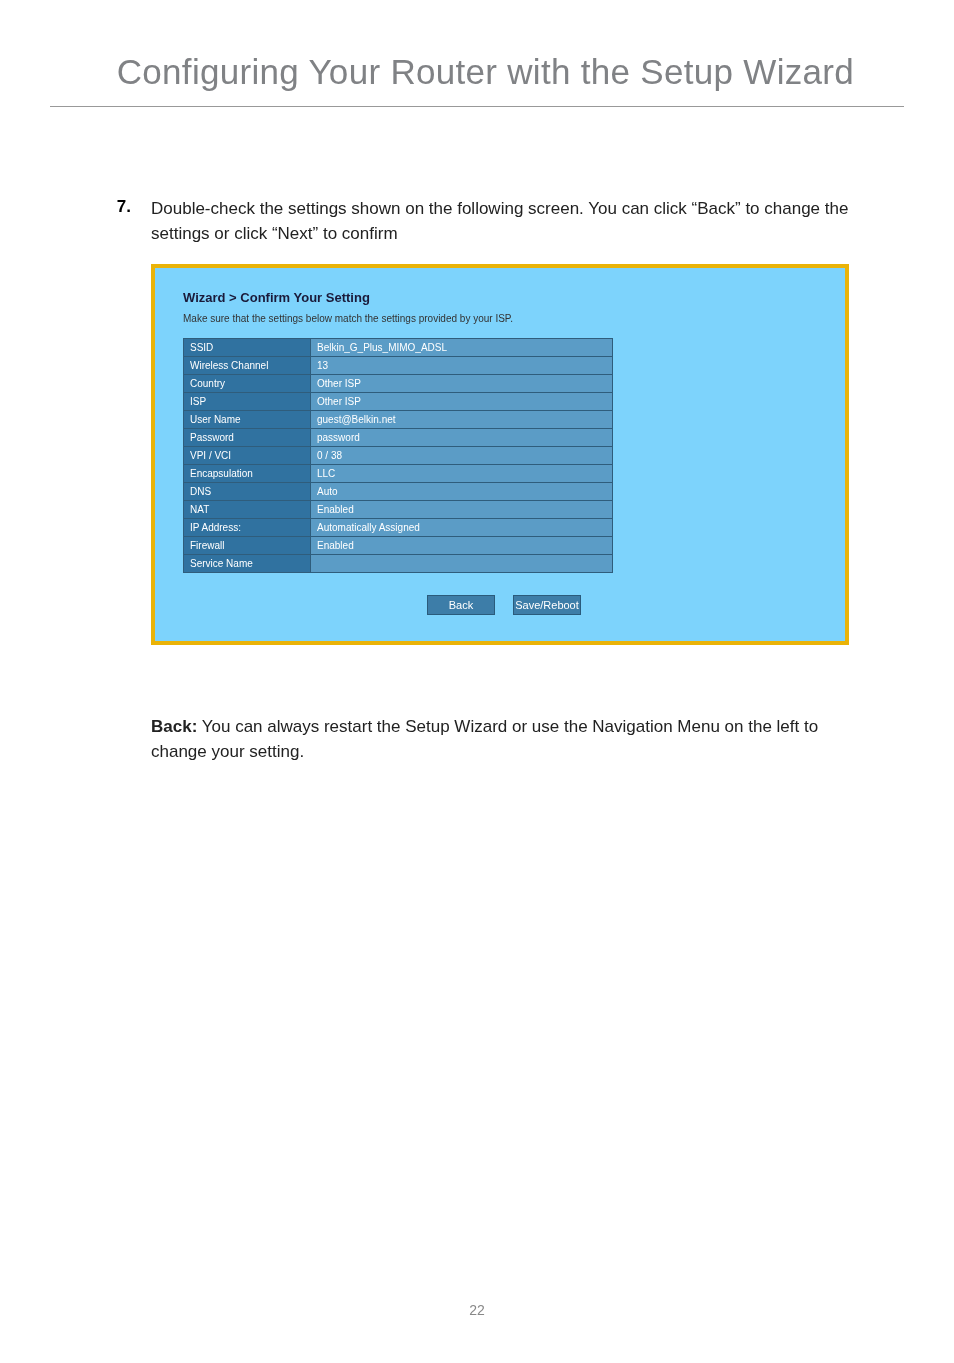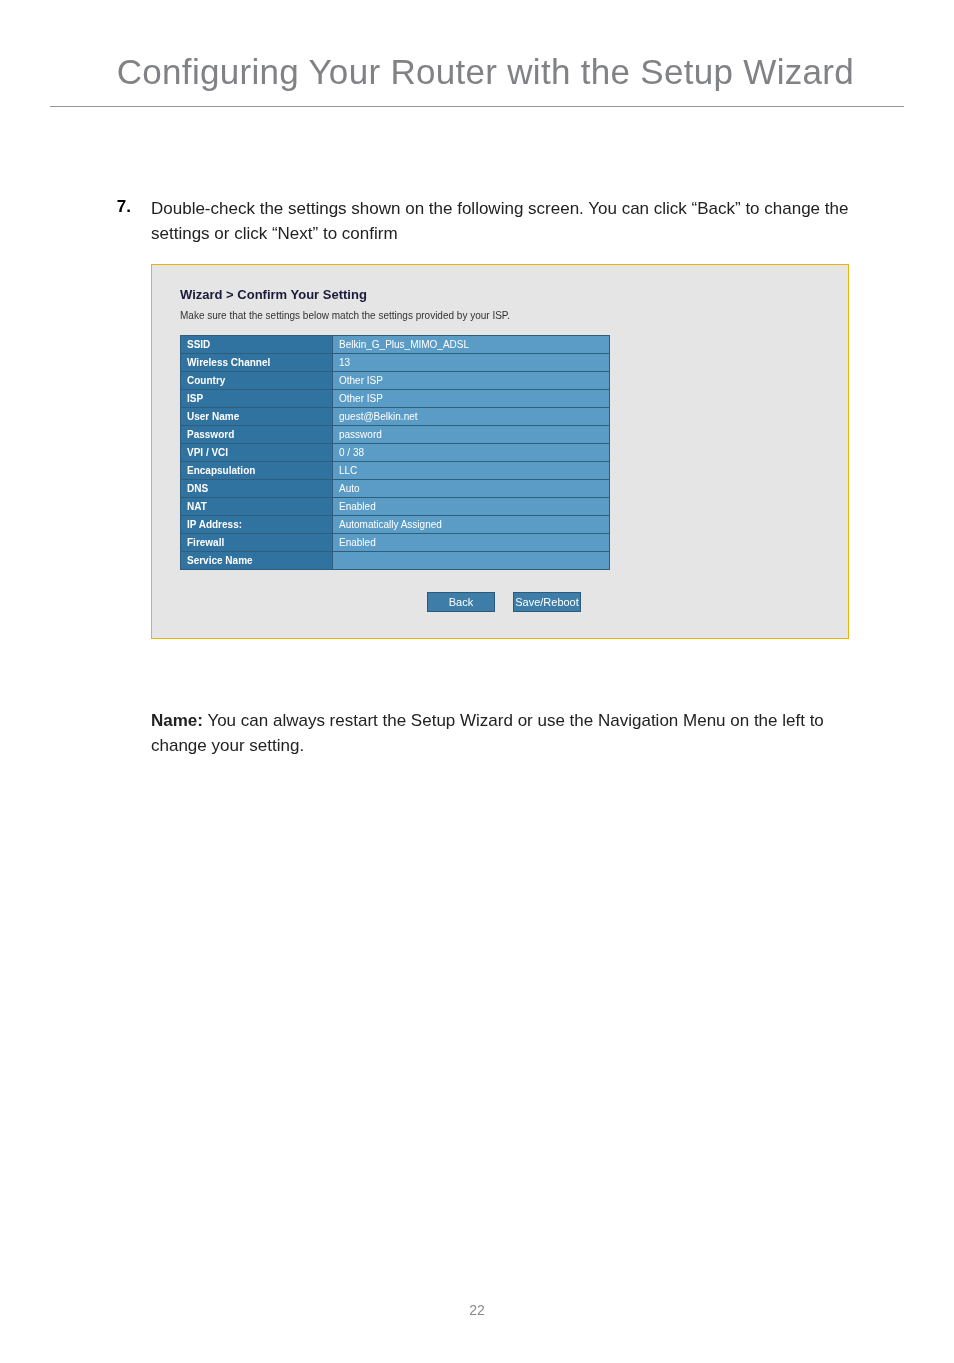--- a/index.html
+++ b/index.html
@@ -35,24 +35,24 @@
       min-width: 26px;
       font-size: 17px;
       text-align: right;
     }
     .step-text {
       font-size: 17px;
       line-height: 1.45;
       color: #222;
     }
     .screenshot-box {
-      border: 1px solid #eab308;
+      border: 4px solid #eab308;
       margin: 18px 0 0 46px;
       padding: 22px 20px 26px 28px;
-      background: #e5e5e5;
+      background: #7dd3fc;
     }
     .wizard-title {
       font-size: 13px;
       font-weight: bold;
       color: #1a1a3a;
       margin-bottom: 8px;
     }
     .wizard-subtitle {
       font-size: 10px;
       color: #333;
@@ -65,22 +65,22 @@
     }
     .settings-table td {
       font-size: 10px;
       color: #fff;
       padding: 3px 6px;
       border: 1px solid #2f5d7c;
       height: 17px;
     }
     .settings-table td.label {
       background: #3072a0;
-      font-weight: bold;
-      width: 152px;
+      font-weight: normal;
+      width: 127px;
     }
     .settings-table td.value {
       background: #5b9cc6;
       font-weight: normal;
     }
     .button-row {
       display: flex;
       justify-content: center;
       gap: 18px;
       margin-top: 22px;
@@ -185,17 +185,17 @@
           </tr>
         </tbody>
     </table>
     <div class="button-row">
       <div class="ui-button">Back</div>
       <div class="ui-button">Save/Reboot</div>
     </div>
   </div>
 
   <div class="note-block">
-    <span class="note-label">Name:</span><span> You can always restart the Setup Wizard or use the Navigation Menu on the left to change your setting.</span>
+    <span class="note-label">Back:</span><span> You can always restart the Setup Wizard or use the Navigation Menu on the left to change your setting.</span>
   </div>
 </div>
 
 <div class="page-number">22</div>
 
 </body></html>

